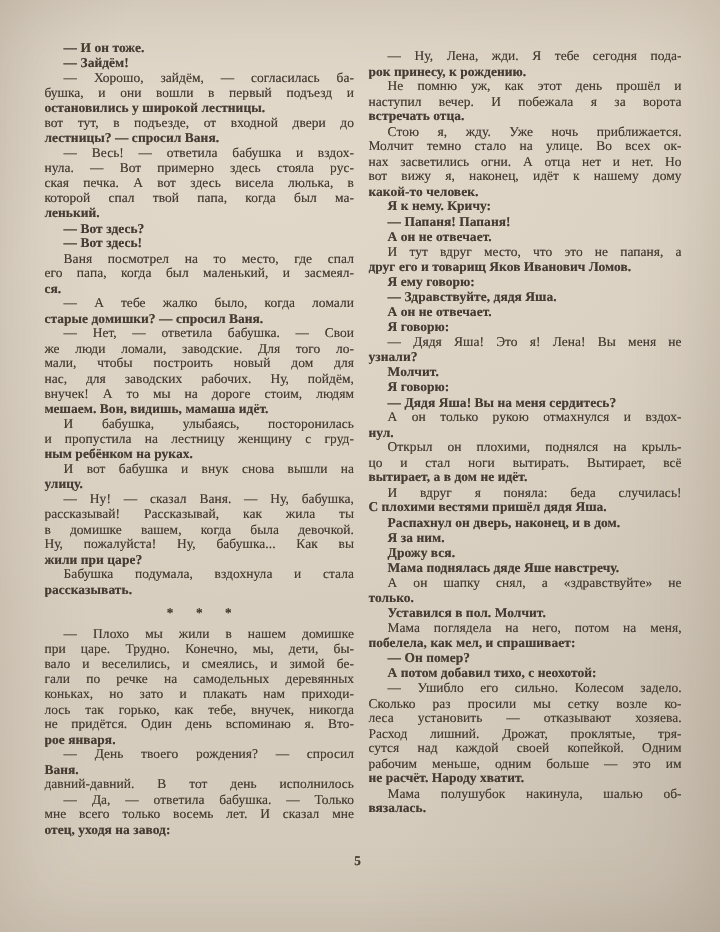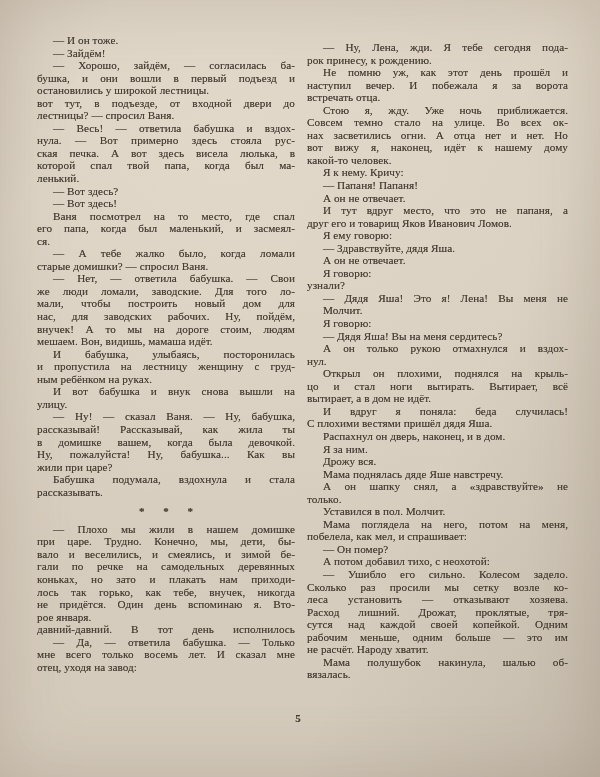--- a/index.html
+++ b/index.html
@@ -34,21 +34,21 @@
   .col-right { left: 307px; top: 41px; width: 261px; }
   .para { margin: 0; }
   .line {
     line-height: 12.55px;
     height: 12.55px;
     text-align: justify;
     text-align-last: justify;
     overflow: hidden;
   }
   .line.first { text-indent: 16px; }
-  .line.last  { text-align-last: left; }
+  .line.last  { text-align-last: left; font-weight: bold; }
   .separator {
     line-height: 12.55px;
     height: 12.55px;
     margin: 7px 0 5px 0;
     text-align: center;
     letter-spacing: 8px;
     padding-left: 8px;
     font-size: 11px;
     font-weight: bold;
   }
@@ -140,39 +140,43 @@
       <div class="line first">— Плохо мы жили в нашем домишке</div>
       <div class="line">при царе. Трудно. Конечно, мы, дети, бы-</div>
       <div class="line">вало и веселились, и смеялись, и зимой бе-</div>
       <div class="line">гали по речке на самодельных деревянных</div>
       <div class="line">коньках, но зато и плакать нам приходи-</div>
       <div class="line">лось так горько, как тебе, внучек, никогда</div>
       <div class="line">не придётся. Один день вспоминаю я. Вто-</div>
       <div class="line last">рое января.</div>
     </div>
     <div class="para">
+      <div class="line first">— День твоего рождения? — спросил</div>
+      <div class="line last">Ваня.</div>
+    </div>
+    <div class="para">
       <div class="line">давний-давний. В тот день исполнилось</div>
       <div class="line first">— Да, — ответила бабушка. — Только</div>
       <div class="line">мне всего только восемь лет. И сказал мне</div>
       <div class="line last">отец, уходя на завод:</div>
     </div>
   </div>
 <div class="column col-right">
     <div class="para">
       <div class="line first">— Ну, Лена, жди. Я тебе сегодня пода-</div>
       <div class="line last">рок принесу, к рождению.</div>
     </div>
     <div class="para">
       <div class="line first">Не помню уж, как этот день прошёл и</div>
       <div class="line">наступил вечер. И побежала я за ворота</div>
       <div class="line last">встречать отца.</div>
     </div>
     <div class="para">
       <div class="line first">Стою я, жду. Уже ночь приближается.</div>
-      <div class="line">Совсем темно стало на улице. Во всех ок-</div>
+      <div class="line">Молчит темно стало на улице. Во всех ок-</div>
       <div class="line">нах засветились огни. А отца нет и нет. Но</div>
       <div class="line">вот вижу я, наконец, идёт к нашему дому</div>
       <div class="line last">какой-то человек.</div>
     </div>
     <div class="para">
       <div class="line first last">Я к нему. Кричу:</div>
     </div>
     <div class="para">
       <div class="line first last">— Папаня! Папаня!</div>
     </div>
@@ -189,22 +193,22 @@
     <div class="para">
       <div class="line first last">— Здравствуйте, дядя Яша.</div>
     </div>
     <div class="para">
       <div class="line first last">А он не отвечает.</div>
     </div>
     <div class="para">
       <div class="line first last">Я говорю:</div>
     </div>
     <div class="para">
+      <div class="line first">— Дядя Яша! Это я! Лена! Вы меня не</div>
       <div class="line last">узнали?</div>
-      <div class="line first">— Дядя Яша! Это я! Лена! Вы меня не</div>
     </div>
     <div class="para">
       <div class="line first last">Молчит.</div>
     </div>
     <div class="para">
       <div class="line first last">Я говорю:</div>
     </div>
     <div class="para">
       <div class="line first last">— Дядя Яша! Вы на меня сердитесь?</div>
     </div>

